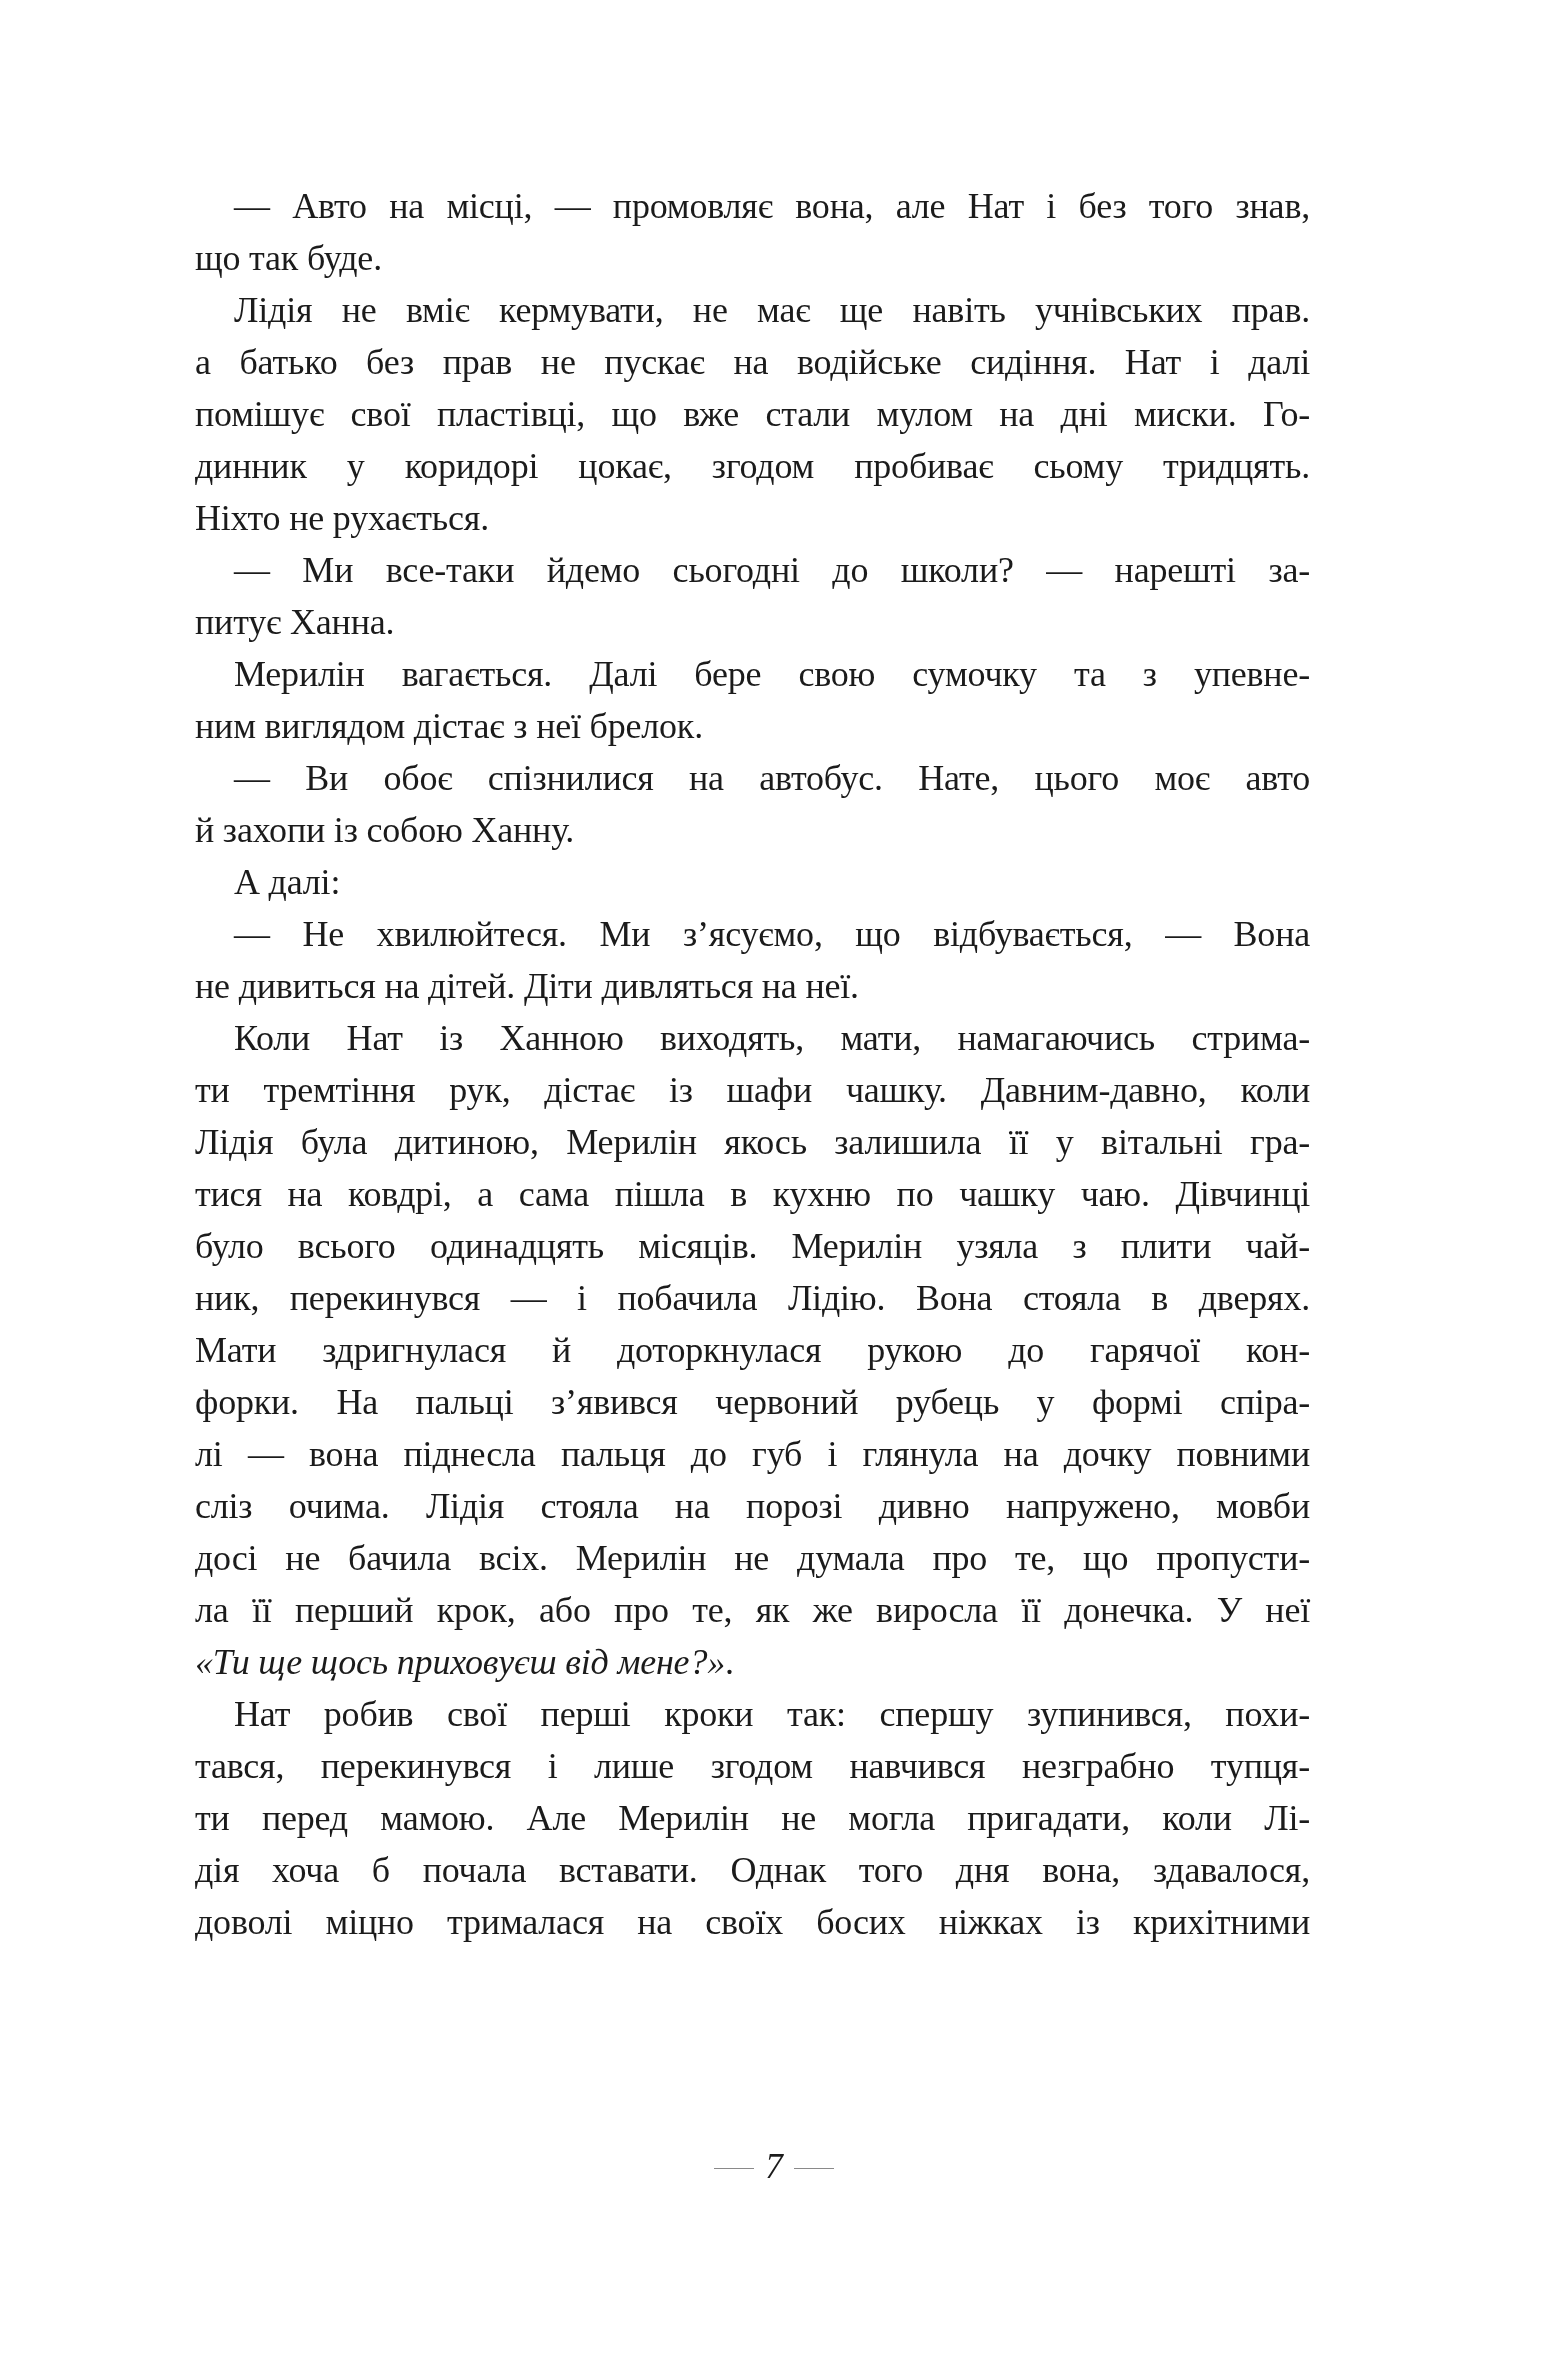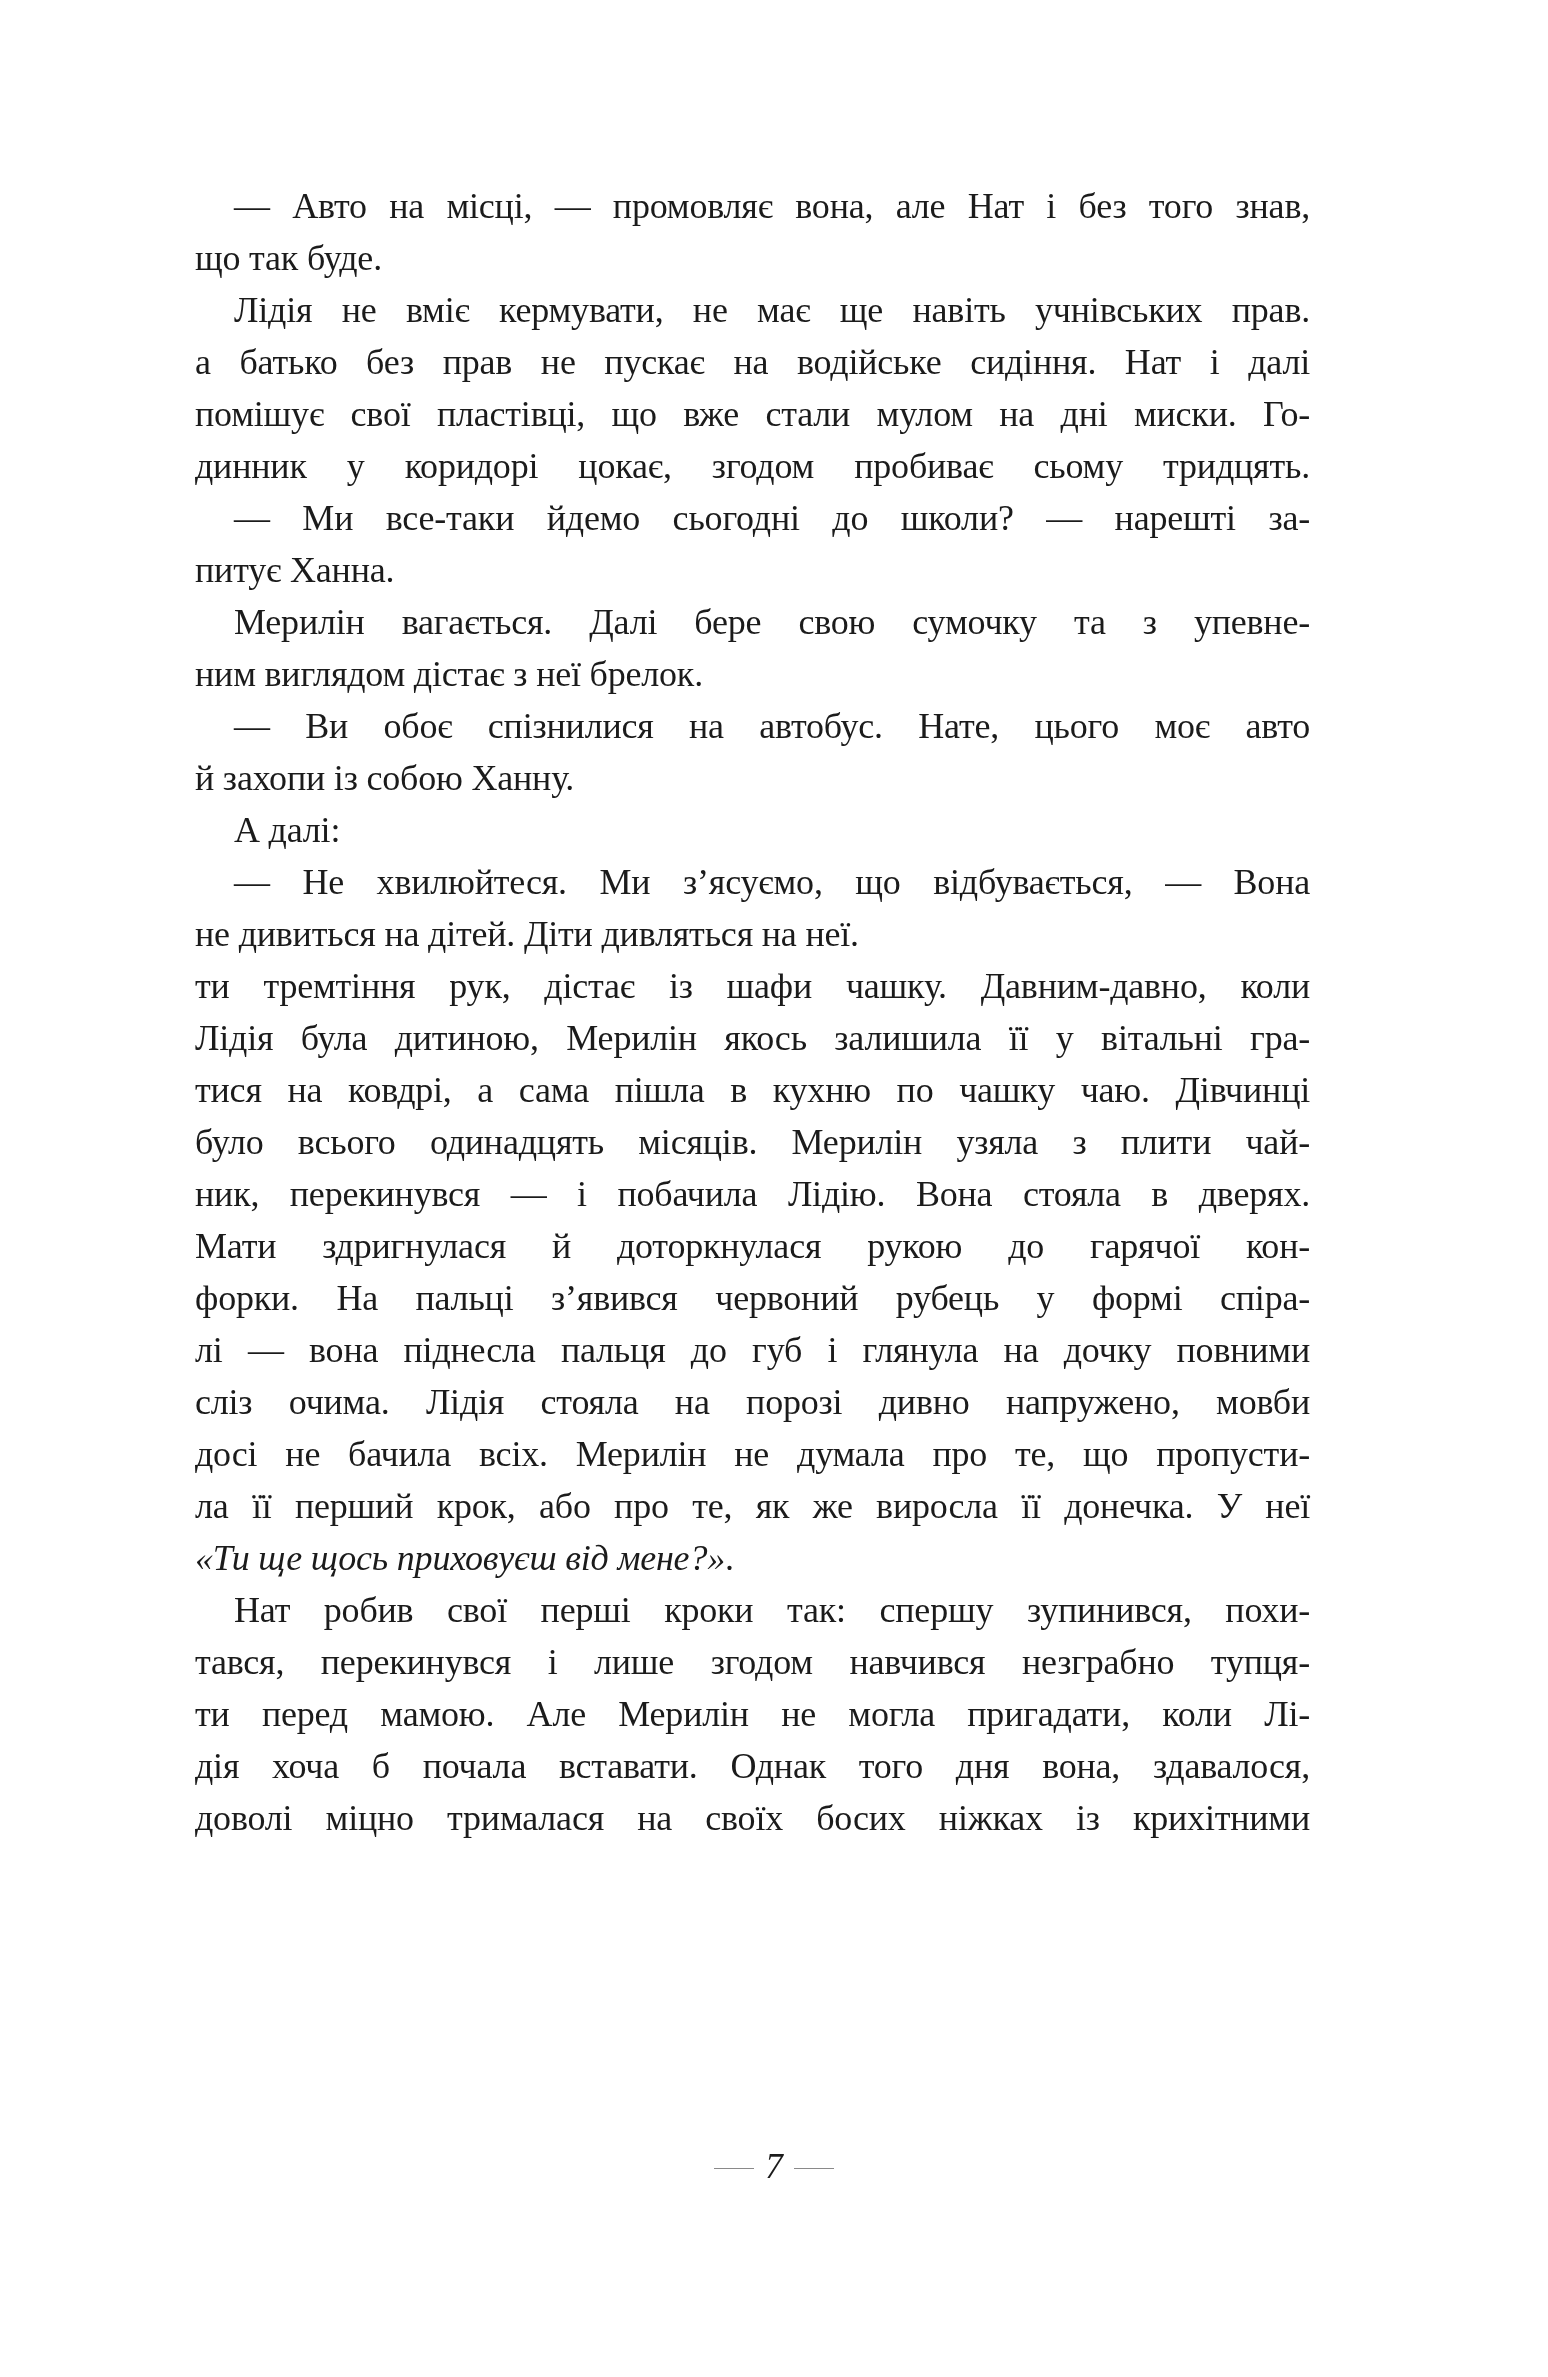--- a/index.html
+++ b/index.html
@@ -70,35 +70,37 @@
 <div class="page">
   <div class="text-block">
 
     <span class="line indent">— Авто на місці, — промовляє вона, але Нат і без того знав,</span>
     <span class="line last">що так буде.</span>
 
     <span class="line indent">Лідія не вміє кермувати, не має ще навіть учнівських прав.</span>
     <span class="line">а батько без прав не пускає на водійське сидіння. Нат і далі</span>
     <span class="line">помішує свої пластівці, що вже стали мулом на дні миски. Го-</span>
     <span class="line">динник у коридорі цокає, згодом пробиває сьому тридцять.</span>
+    <span class="line last">Ніхто не рухається.</span>
 
     <span class="line indent">— Ми все-таки йдемо сьогодні до школи? — нарешті за-</span>
     <span class="line last">питує Ханна.</span>
 
     <span class="line indent">Мерилін вагається. Далі бере свою сумочку та з упевне-</span>
     <span class="line last">ним виглядом дістає з неї брелок.</span>
 
     <span class="line indent">— Ви обоє спізнилися на автобус. Нате, цього моє авто</span>
     <span class="line last">й захопи із собою Ханну.</span>
 
     <span class="line indent last">А далі:</span>
 
     <span class="line indent">— Не хвилюйтеся. Ми з’ясуємо, що відбувається, — Вона</span>
     <span class="line last">не дивиться на дітей. Діти дивляться на неї.</span>
 
+    <span class="line indent">Коли Нат із Ханною виходять, мати, намагаючись стрима-</span>
     <span class="line">ти тремтіння рук, дістає із шафи чашку. Давним-давно, коли</span>
     <span class="line">Лідія була дитиною, Мерилін якось залишила її у вітальні гра-</span>
     <span class="line">тися на ковдрі, а сама пішла в кухню по чашку чаю. Дівчинці</span>
     <span class="line">було всього одинадцять місяців. Мерилін узяла з плити чай-</span>
     <span class="line">ник, перекинувся — і побачила Лідію. Вона стояла в дверях.</span>
     <span class="line">Мати здригнулася й доторкнулася рукою до гарячої кон-</span>
     <span class="line">форки. На пальці з’явився червоний рубець у формі спіра-</span>
     <span class="line">лі — вона піднесла пальця до губ і глянула на дочку повними</span>
     <span class="line">сліз очима. Лідія стояла на порозі дивно напружено, мовби</span>
     <span class="line">досі не бачила всіх. Мерилін не думала про те, що пропусти-</span>

